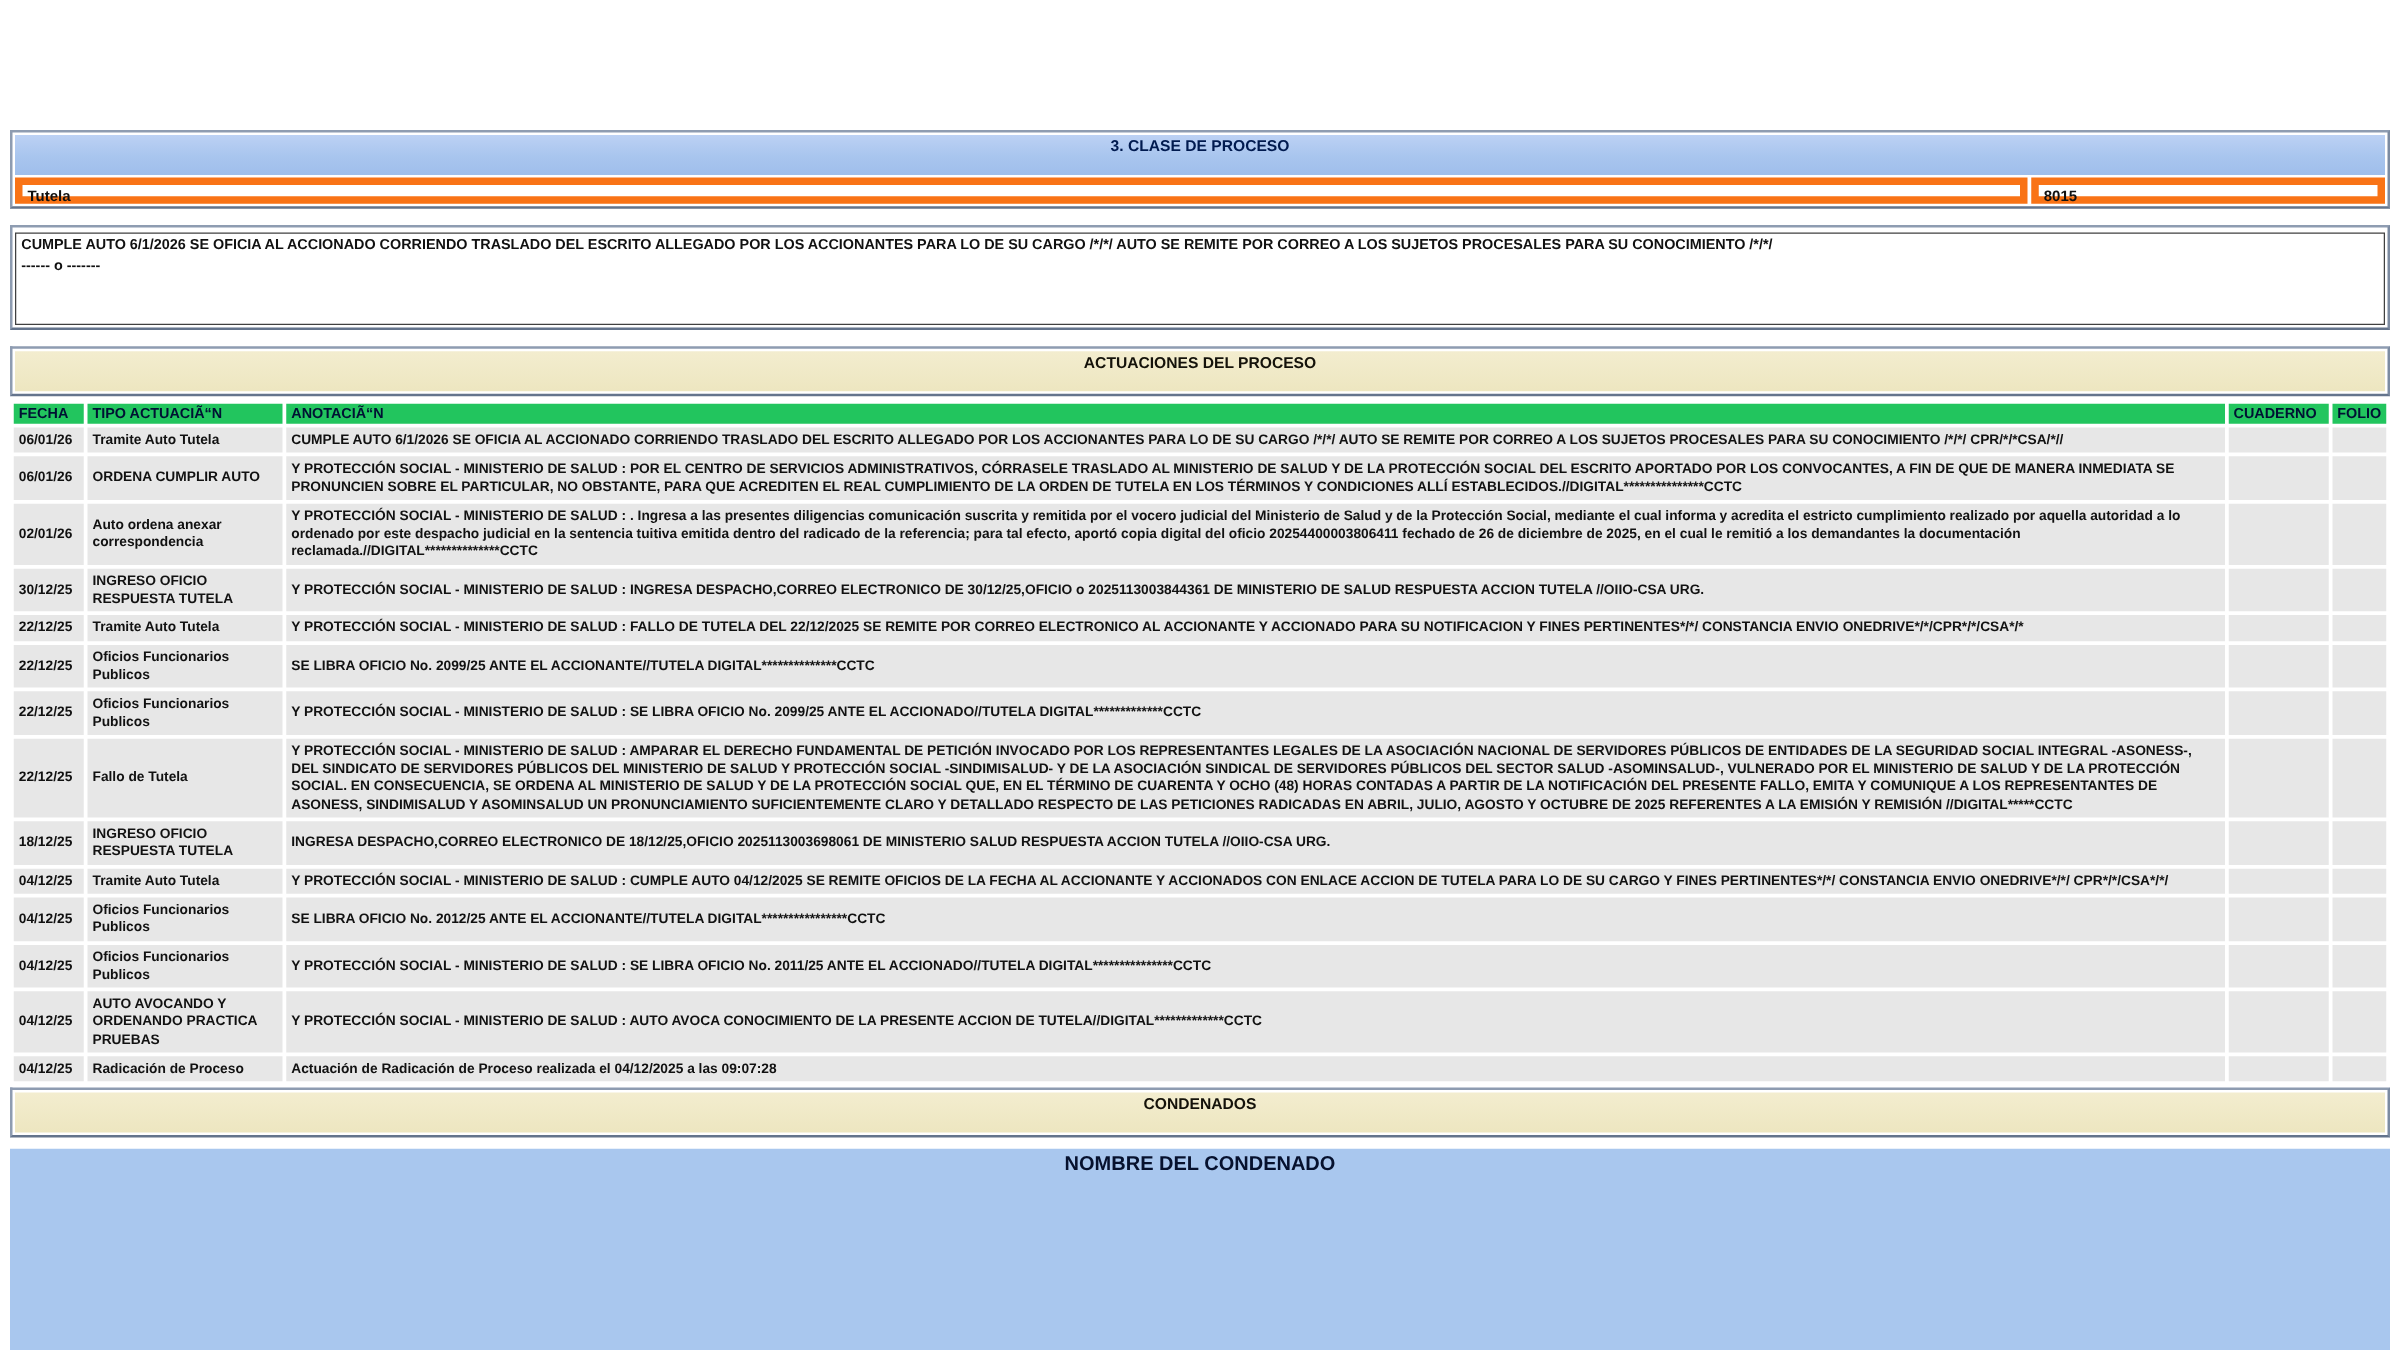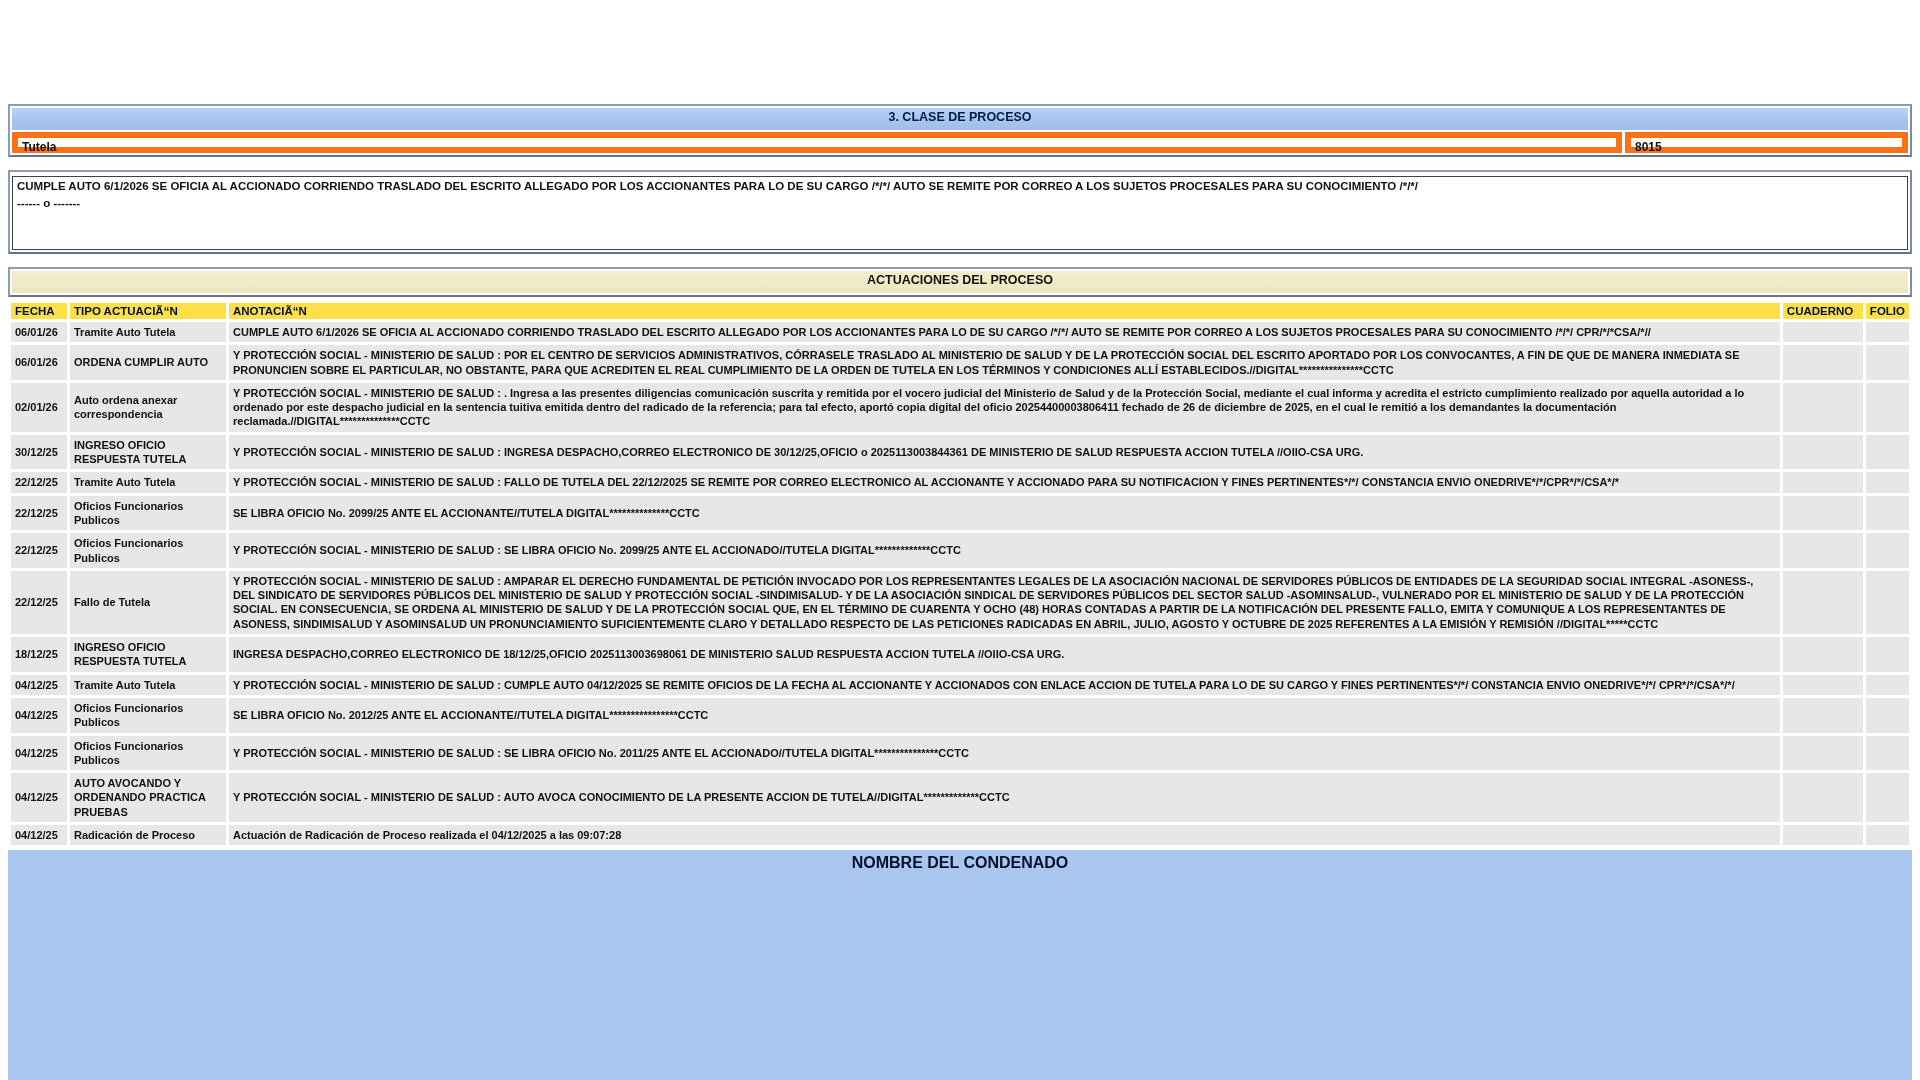--- a/index.html
+++ b/index.html
@@ -9,21 +9,21 @@
 
   
   .steelbox {
     border: 2px solid #8e9cb1;
     border-bottom-color: #64748c;
     border-right-color: #7c8ba1;
     background: #ffffff;
     padding: 2px;
   }
   .bar {
-    height: 22px; line-height: 19px;
+    height: 32px; line-height: 19px;
     text-align: center; font-weight: bold; font-size: 12.5px;
   }
   .bar-blue {
     background: linear-gradient(180deg, #bcd1f4 0%, #a8c5ee 55%, #9fbeeb 100%);
     color: #001a4f;
   }
   .bar-beige {
     background: linear-gradient(180deg, #f3edcf 0%, #ede6c0 100%);
     color: #14120a;
   }
@@ -49,21 +49,21 @@
 
   
   .act-bar-box { margin-bottom: 3px; }
   table.act-table {
     width: 100%;
     border-collapse: separate; border-spacing: 3px;
     background: #ffffff;
     margin-bottom: 2px;
   }
   table.act-table th {
-    background: #fde047; color: #001133;
+    background: #22c55e; color: #001133;
     font-size: 11.5px; font-weight: bold; text-align: left;
     padding: 2px 4px; white-space: nowrap;
   }
   table.act-table td {
     background: #e7e7e7; color: #111;
     font-size: 11px; font-weight: bold;
     padding: 3px 4px; vertical-align: middle; line-height: 1.3;
   }
   .c-fecha  { width: 56px; white-space: nowrap; }
   .c-tipo   { width: 156px; }
@@ -243,20 +243,25 @@
         <tr>
           <td class="c-fecha">04/12/25</td>
           <td class="c-tipo">Radicación de Proceso</td>
           <td class="c-anot">Actuación de Radicación de Proceso realizada el 04/12/2025 a las 09:07:28</td>
           <td class="c-cuad"></td>
           <td class="c-folio"></td>
         </tr>
       </tbody>
   </table>
 
+  <div class="steelbox cond-bar-box">
+    <div class="bar bar-beige">
+      <span>CONDENADOS</span>
+    </div>
+  </div>
 
   <div class="cond-header">
     <div class="cond-h-nombre">NOMBRE DEL CONDENADO</div>
     <div class="cond-h-id">No.IDENTIFICACION</div>
   </div>
 
   <div>
 
       <div class="cond-row">
         <div class="cond-c-nombre">MINISTERIO DE SALUD - Y PROTECCIÓN SOCIAL</div>

